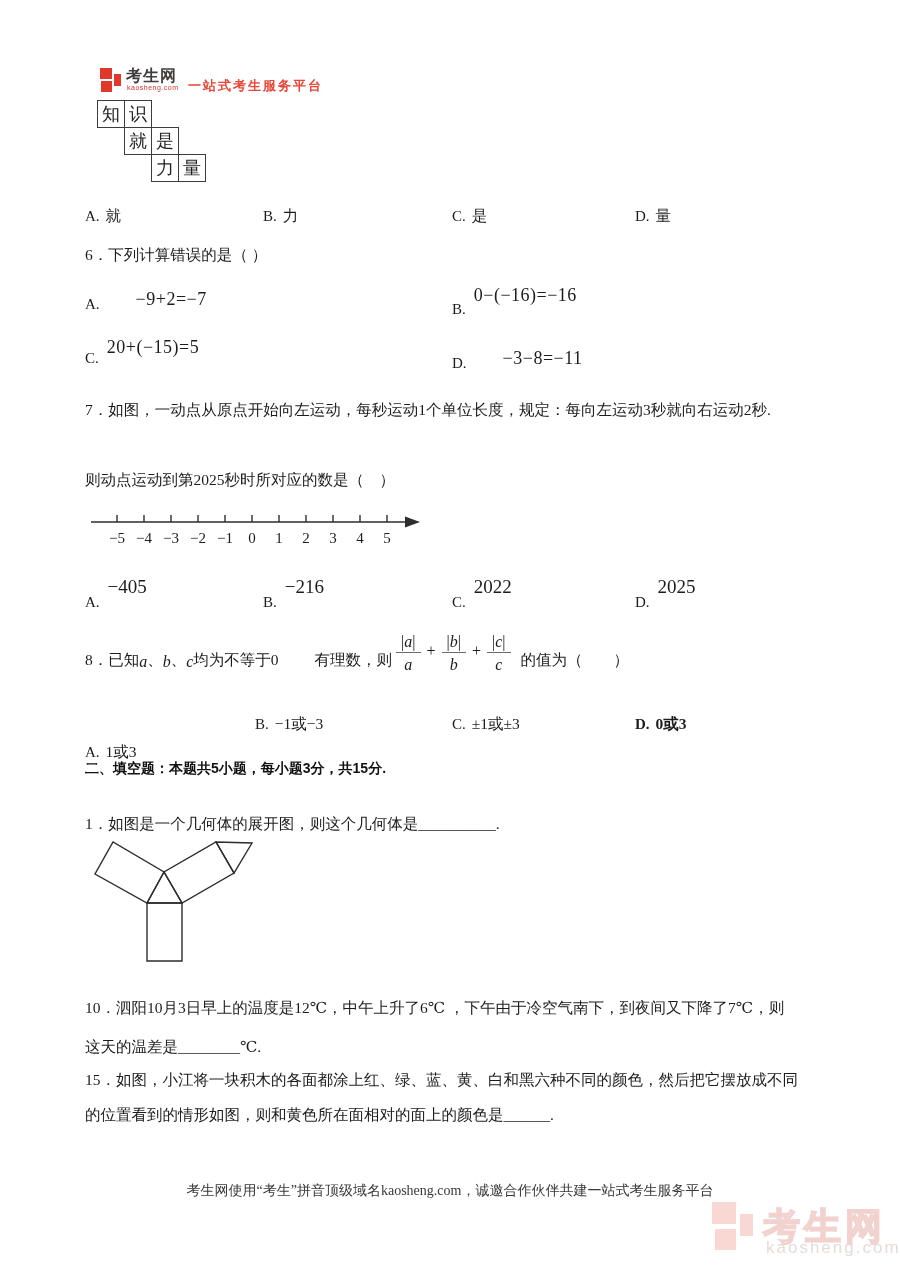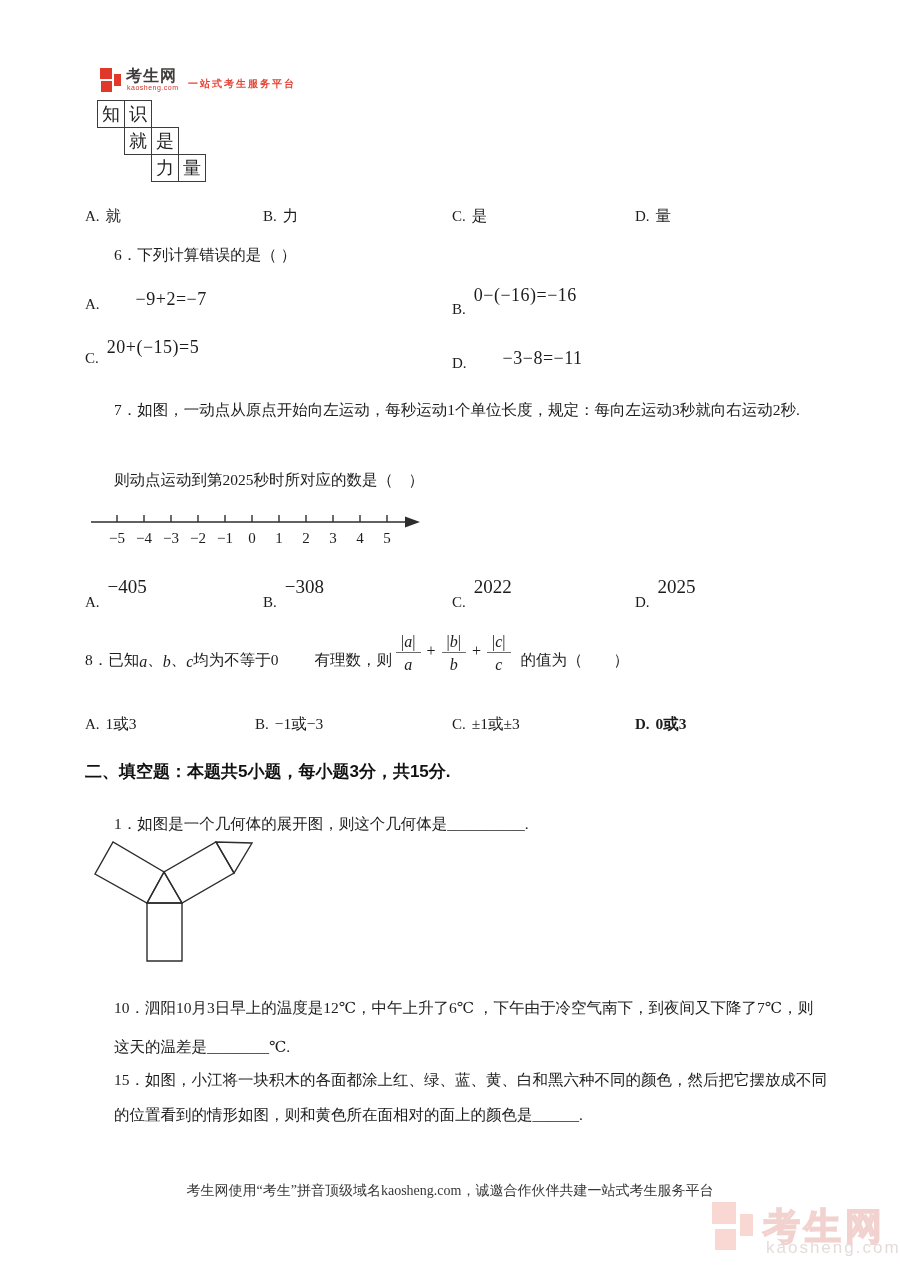--- a/index.html
+++ b/index.html
@@ -13,32 +13,32 @@
   .abs { position:absolute; white-space:nowrap; }
 
   
   .logo-icon { width:22px; height:24px; }
   .logo-icon .sq { position:absolute; background:#e0382b; }
   .logo-icon .s1 { left:0; top:0; width:12px; height:11px; }
   .logo-icon .s2 { left:1px; top:13px; width:11px; height:11px; }
   .logo-icon .s3 { left:14px; top:6px; width:7px; height:12px; }
   .brand { font-family:"Liberation Sans",sans-serif; font-weight:bold; font-size:16px; color:#403c3c; letter-spacing:1px; }
   .brand-domain { font-family:"Liberation Sans",sans-serif; font-size:7px; color:#d0342a; letter-spacing:.5px; }
-  .tagline { font-family:"Liberation Sans",sans-serif; font-size:10px; font-weight:bold; color:#e64537; letter-spacing:2px; }
+  .tagline { font-family:"Liberation Sans",sans-serif; font-size:13px; font-weight:bold; color:#e64537; letter-spacing:2px; }
 
   
   .cell {
     position:absolute; width:28px; height:28px;
     border:1px solid #3c3c3c; background:#fff;
     font-size:18px; line-height:26px; text-align:center; color:#222;
   }
 
   
-  .stem  { font-size:15.5px; color:#1c1c1c;margin-left:29px; }
-  .bigq  { font-family:"Liberation Sans",sans-serif; font-weight:bold; font-size:17px; color:#111; }
+  .stem  { font-size:15.5px; color:#1c1c1c; }
+  .bigq  { font-family:"Liberation Sans",sans-serif; font-weight:bold; font-size:14px; color:#111; }
   .opt-label { font-size:15px; }
   .opt-text  { font-size:15.5px; margin-left:6px; }
   .math { font-size:18px; margin-left:8px; letter-spacing:.5px; }
   .up4  { position:relative; top:-4px; display:inline-block;margin-left:36px; }
   .up10 { position:relative; top:-10px; display:inline-block; }
   .up13 { position:relative; top:-13px; display:inline-block; }
   .val-raised { position:relative; top:-14px; display:inline-block; font-size:19px; margin-left:8px; }
 
   
   .q8line { display:flex; align-items:flex-end; height:52px; }
@@ -135,21 +135,21 @@
       <text class="ticktext" x="194" y="37" text-anchor="middle">1</text>
       <text class="ticktext" x="221" y="37" text-anchor="middle">2</text>
       <text class="ticktext" x="248" y="37" text-anchor="middle">3</text>
       <text class="ticktext" x="275" y="37" text-anchor="middle">4</text>
       <text class="ticktext" x="302" y="37" text-anchor="middle">5</text>
     </g>
   </svg>
 
   <div>
     <span class="abs" style="left:85px; top:590px;"><span class="opt-label">A.</span><span class="val-raised">−405</span></span>
-    <span class="abs" style="left:263px; top:590px;"><span class="opt-label">B.</span><span class="val-raised">−308</span></span>
+    <span class="abs" style="left:263px; top:590px;"><span class="opt-label">B.</span><span class="val-raised">−216</span></span>
     <span class="abs" style="left:452px; top:590px;"><span class="opt-label">C.</span><span class="val-raised">2022</span></span>
     <span class="abs" style="left:635px; top:590px;"><span class="opt-label">D.</span><span class="val-raised">2025</span></span>
   </div>
 
   <div class="abs q8line" style="left:85px; top:622px;">
     <span class="txt">8．已知</span>
       <span class="mvar">a</span>
       <span class="txt">、</span>
       <span class="mvar">b</span>
       <span class="txt">、</span>
@@ -167,21 +167,21 @@
       </span>
     <span class="plus">+</span>
     <span class="frac">
         <span class="num"><span>|</span><span class="v">c</span><span>|</span></span>
         <span class="den">c</span>
       </span>
     <span class="txt" style="margin-left:6px;">的值为（　　）</span>
   </div>
 
   <div>
-    <span class="abs" style="left:85px; top:714px;"><span class="opt-label">A.</span><span class="opt-text">1或3</span></span>
+    <span class="abs" style="left:85px; top:742px;"><span class="opt-label">A.</span><span class="opt-text">1或3</span></span>
     <span class="abs" style="left:255px; top:714px;"><span class="opt-label">B.</span><span class="opt-text">−1或−3</span></span>
     <span class="abs" style="left:452px; top:714px;"><span class="opt-label">C.</span><span class="opt-text">±1或±3</span></span>
     <span class="abs" style="left:635px; top:714px;font-weight:bold;"><span class="opt-label">D.</span><span class="opt-text">0或3</span></span>
   </div>
 
   <div class="abs bigq" style="left:85px; top:760px;">二、填空题：本题共5小题，每小题3分，共15分.</div>
 
   <div class="abs stem" style="left:85px; top:814px;">1．如图是一个几何体的展开图，则这个几何体是__________.</div>
 
   <svg class="abs" style="left:75px; top:834px;" width="190" height="132" viewBox="0 0 190 132">

